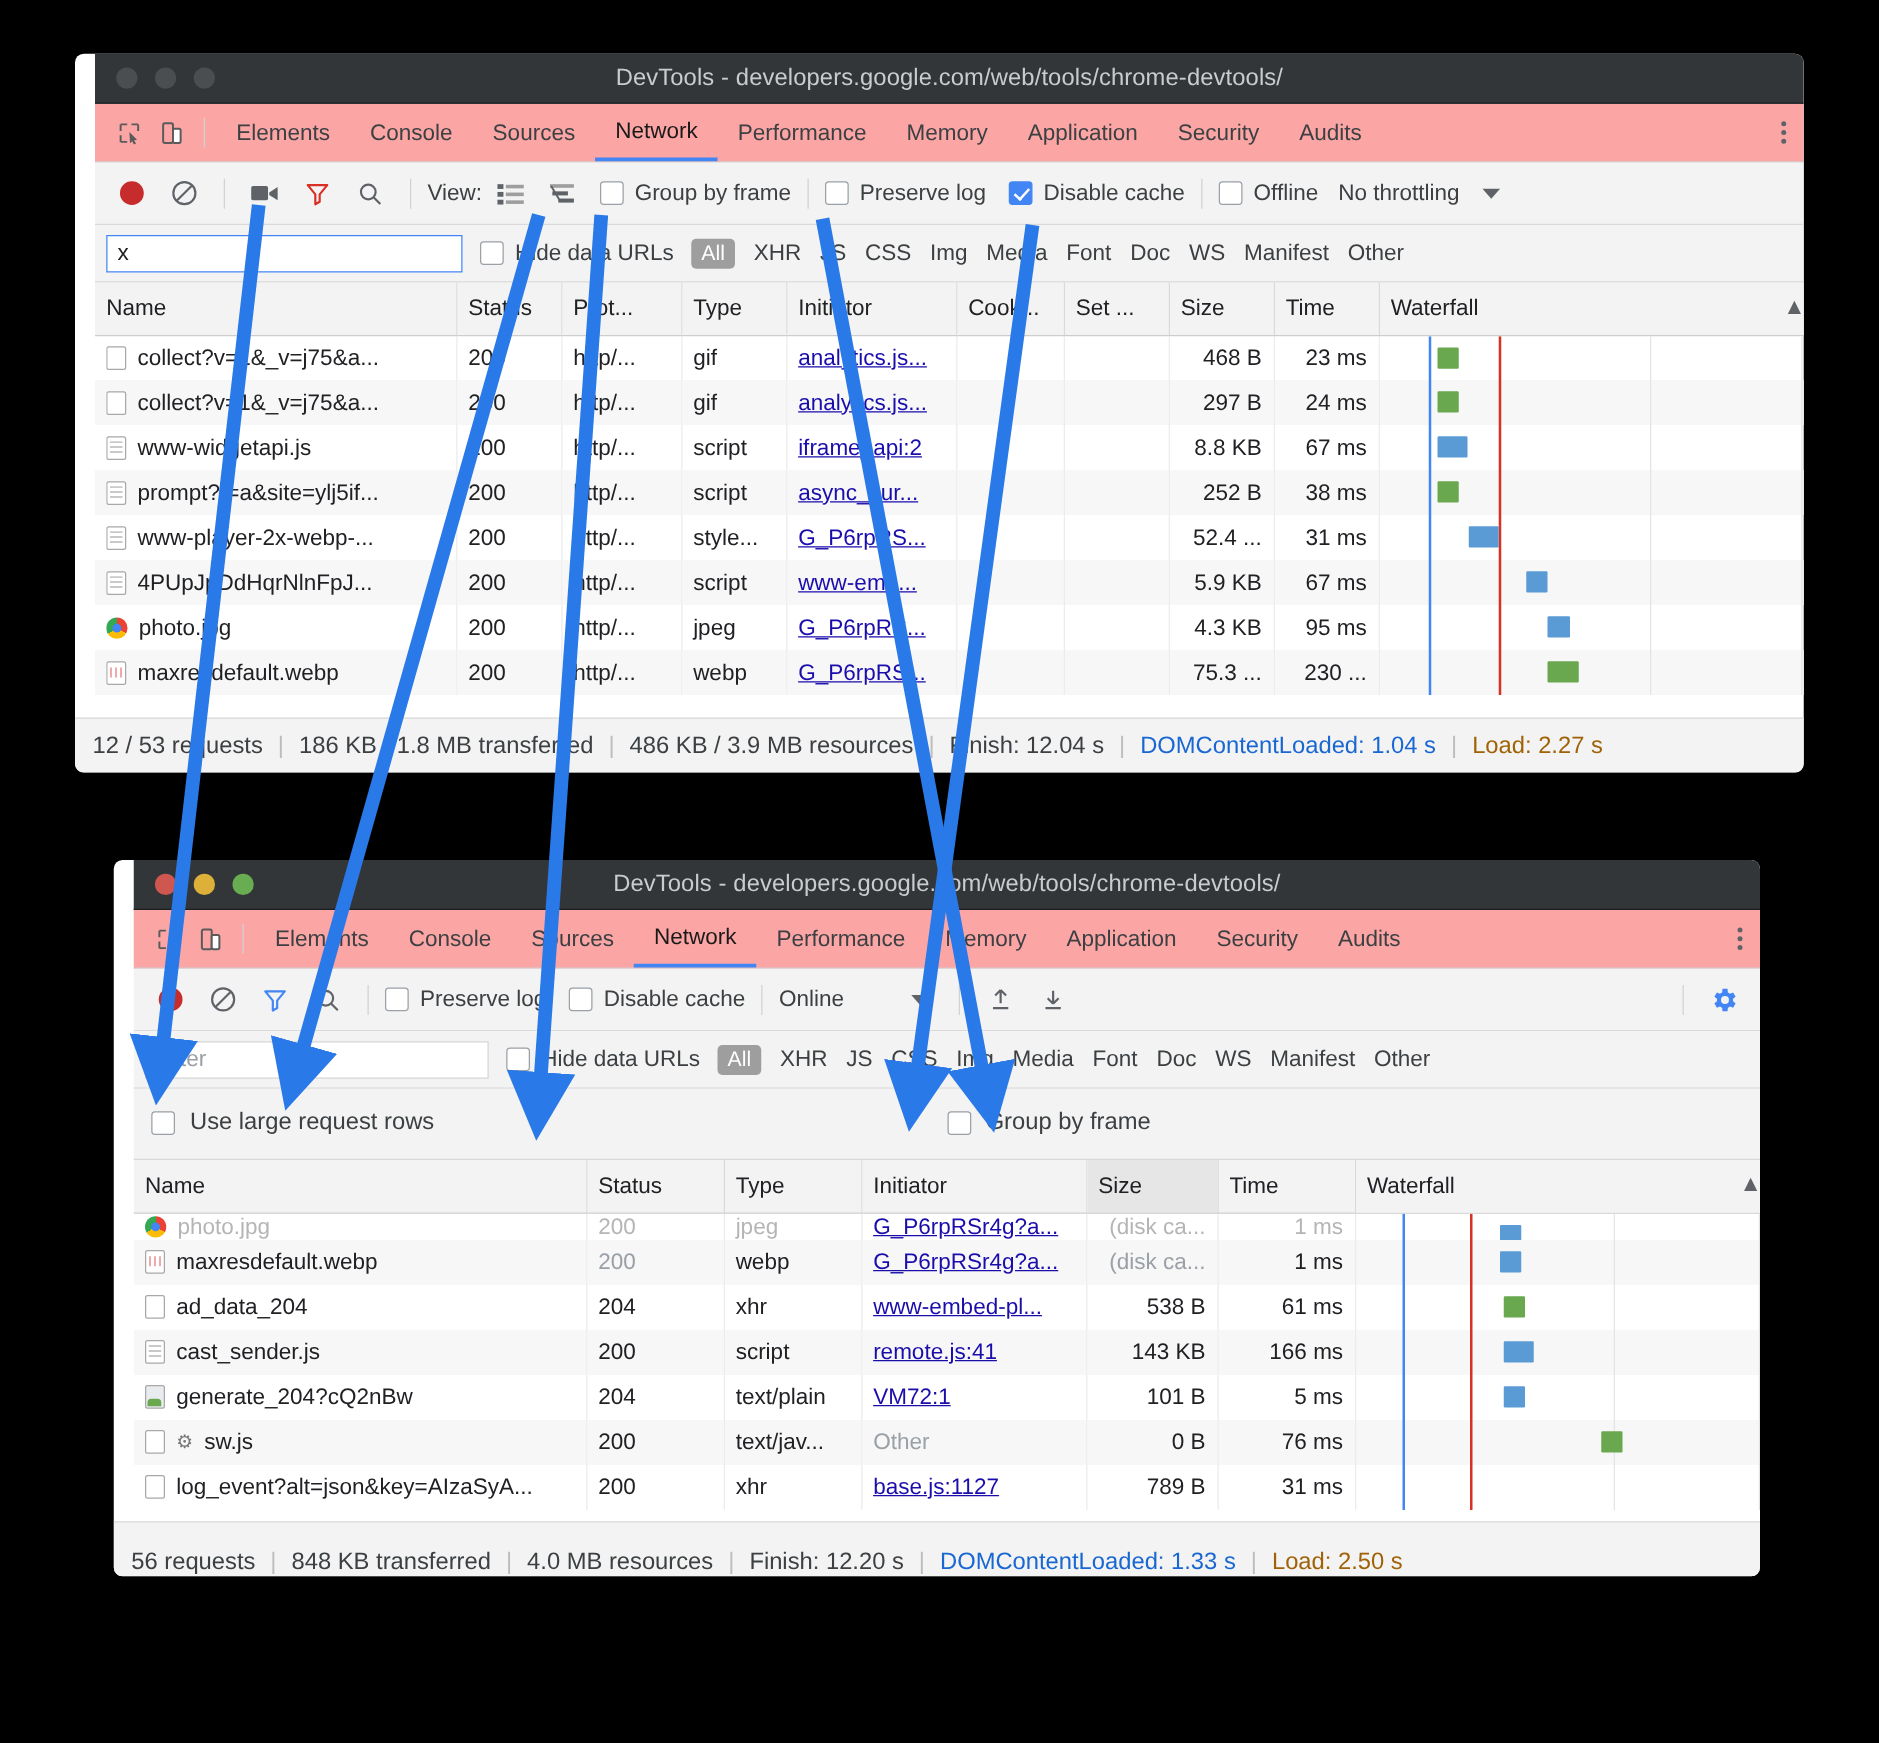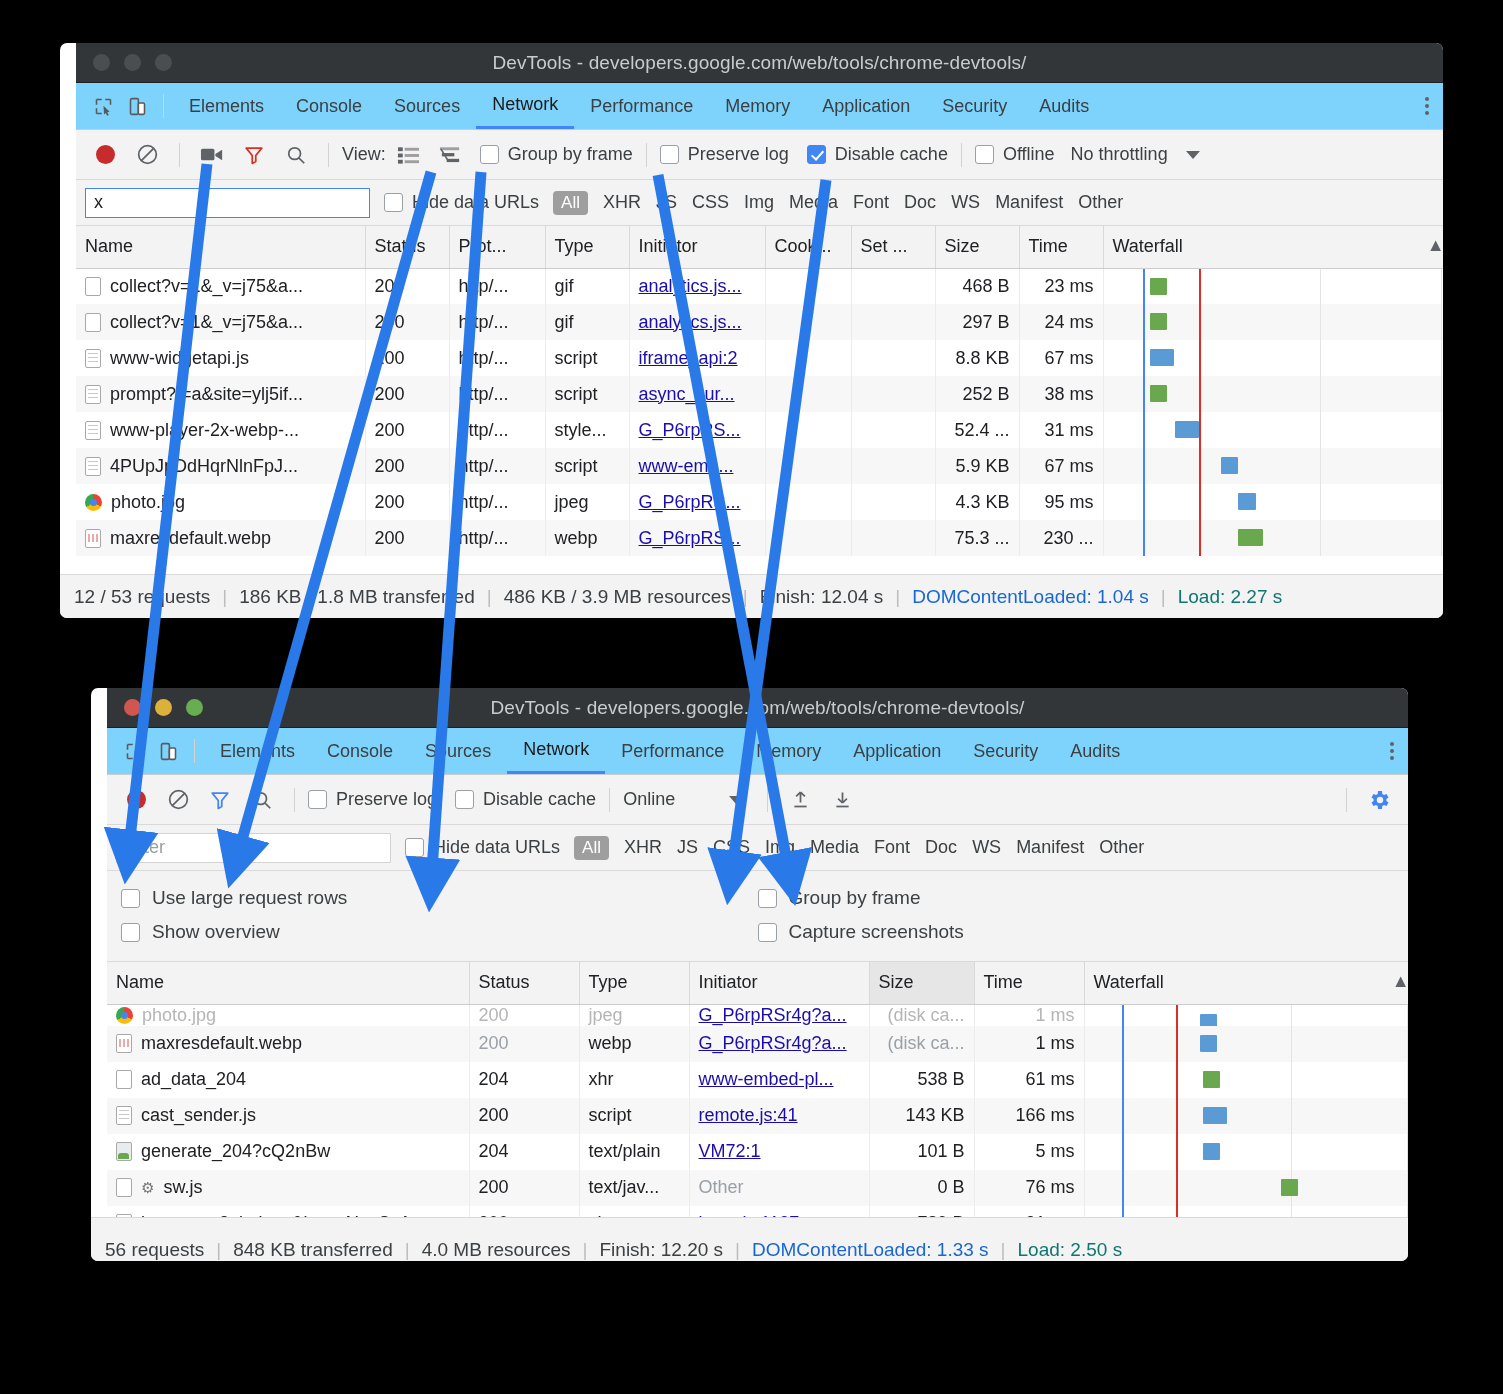--- a/index.html
+++ b/index.html
@@ -18,21 +18,21 @@
   .titlebar { height:40px; background:#323639; display:flex; align-items:center;
               position:relative; border-bottom:1px solid #1d1f21; }
   .lights { display:flex; gap:14px; padding-left:17px; }
   .light { width:17px; height:17px; border-radius:50%; }
   .light.inactive { background:#4a4e51; }
   .t-red { background:#d0574f; } .t-yellow { background:#ddb03a; } .t-green { background:#68ad52; }
   .wtitle { position:absolute; left:0; right:0; text-align:center; color:#c9ccce;
             font-size:19px; letter-spacing:.1px; pointer-events:none; }
 
   
-  .tabstrip { display:flex; align-items:center; height:47px; background:#7dd3fc;
+  .tabstrip { display:flex; align-items:center; height:47px; background:#fca5a5;
               border-bottom:1px solid #cdcdcd; padding-left:10px; }
   .ticon { width:34px; height:34px; display:flex; align-items:center; justify-content:center;
            color:#5a5a5a; }
   .vsep { width:1px; height:24px; background:#d2d2d2; margin:0 9px; }
   .tabs { display:flex; align-items:center; height:100%; }
   .tab { padding:0 16px; height:100%; display:flex; align-items:center; font-size:18px;
          color:#3c4043; white-space:nowrap; }
   .tab.active { color:#1a1a1a; border-bottom:3px solid #4285f4; }
   .kebab { margin-left:auto; display:flex; align-items:center; padding-right:14px; }
   .dots { display:flex; flex-direction:column; gap:3px; }
@@ -109,21 +109,21 @@
   .bar { position:absolute; height:17px; top:9px; border-radius:1px; }
   .vline { position:absolute; top:0; bottom:0; width:2px; }
   .vblue { background:#4285f4; } .vred { background:#d93025; }
 
   
   .statusbar { height:44px; background:#f3f3f3; border-top:1px solid #d9d9d9;
                display:flex; align-items:center; padding:0 10px; font-size:19px;
                color:#3c4043; gap:0; }
   .statusbar .seg { padding:0 12px; white-space:nowrap; }
   .statusbar .sep { color:#bdbdbd; }
-  .blue { color:#1967d2; } .red { color:#0f766e; }
+  .blue { color:#1967d2; } .red { color:#a16207; }
 
   
   .arrows { position:absolute; inset:0; pointer-events:none; }
 </style>
 </head>
 <body>
 
 <div class="window" id="win-top" style="left:60px; top:43px; width:1383px; height:575px;">
 
   <div class="titlebar">
@@ -641,30 +641,20 @@
     <div class="srow">
       <div class="scol">
         <span class="cb"></span>
         <span>Use large request rows</span>
       </div>
       <div class="scol right">
         <span class="cb"></span>
         <span>Group by frame</span>
       </div>
     </div>
-    <div class="srow">
-      <div class="scol">
-        <span class="cb"></span>
-        <span>Show overview</span>
-      </div>
-      <div class="scol right">
-        <span class="cb"></span>
-        <span>Capture screenshots</span>
-      </div>
-    </div>
   </div>
 
   <table>
     <colgroup>
       <col style="width:362px">
         <col style="width:110px">
         <col style="width:110px">
         <col style="width:180px">
       <col style="width:105px">
         <col style="width:110px">

